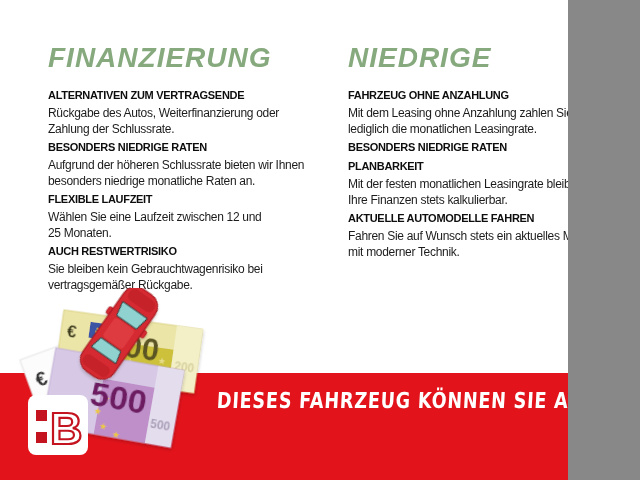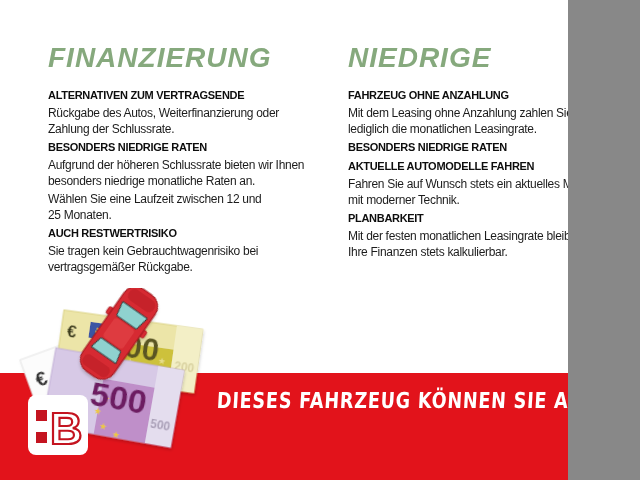--- a/index.html
+++ b/index.html
@@ -57,49 +57,50 @@
       <h2>ALTERNATIVEN ZUM VERTRAGSENDE</h2>
       <p>Rückgabe des Autos, Weiterfinanzierung oder
 Zahlung der Schlussrate.</p>
     </div>
     <div class="sec">
       <h2>BESONDERS NIEDRIGE RATEN</h2>
       <p>Aufgrund der höheren Schlussrate bieten wir Ihnen
 besonders niedrige monatliche Raten an.</p>
     </div>
     <div class="sec">
+      <h2>FLEXIBLE LAUFZEIT</h2>
       <p>Wählen Sie eine Laufzeit zwischen 12 und
 25 Monaten.</p>
     </div>
     <div class="sec">
       <h2>AUCH RESTWERTRISIKO</h2>
-      <p>Sie tragen kein Gebrauchtwagenrisiko bei
+      <p>Sie bleiben kein Gebrauchtwagenrisiko bei
 vertragsgemäßer Rückgabe.</p>
     </div>
   </div>
 
   <div class="col col-right">
     <h1 class="col-title">NIEDRIGE</h1>
     <div class="sec">
       <h2>FAHRZEUG OHNE ANZAHLUNG</h2>
       <p>Mit dem Leasing ohne Anzahlung zahlen Sie
 lediglich die monatlichen Leasingrate.</p>
     </div>
     <div class="sec">
       <h2>BESONDERS NIEDRIGE RATEN</h2>
     </div>
     <div class="sec">
+      <h2>PLANBARKEIT</h2>
+      <p>Mit der festen monatlichen Leasingrate bleiben
+Ihre Finanzen stets kalkulierbar.</p>
+    </div>
+    <div class="sec">
       <h2>AKTUELLE AUTOMODELLE FAHREN</h2>
       <p>Fahren Sie auf Wunsch stets ein aktuelles Modell
 mit moderner Technik.</p>
-    </div>
-    <div class="sec">
-      <h2>PLANBARKEIT</h2>
-      <p>Mit der festen monatlichen Leasingrate bleiben
-Ihre Finanzen stets kalkulierbar.</p>
     </div>
   </div>
 
   <div class="banner">
     <div class="banner-text">
       <div><span class="banner-line1">DIESES FAHRZEUG KÖNNEN SIE AUCH</span></div>
     </div>
   </div>
 
   <svg class="money-illustration" viewBox="0 0 300 192" width="300" height="192" xmlns="http://www.w3.org/2000/svg">

